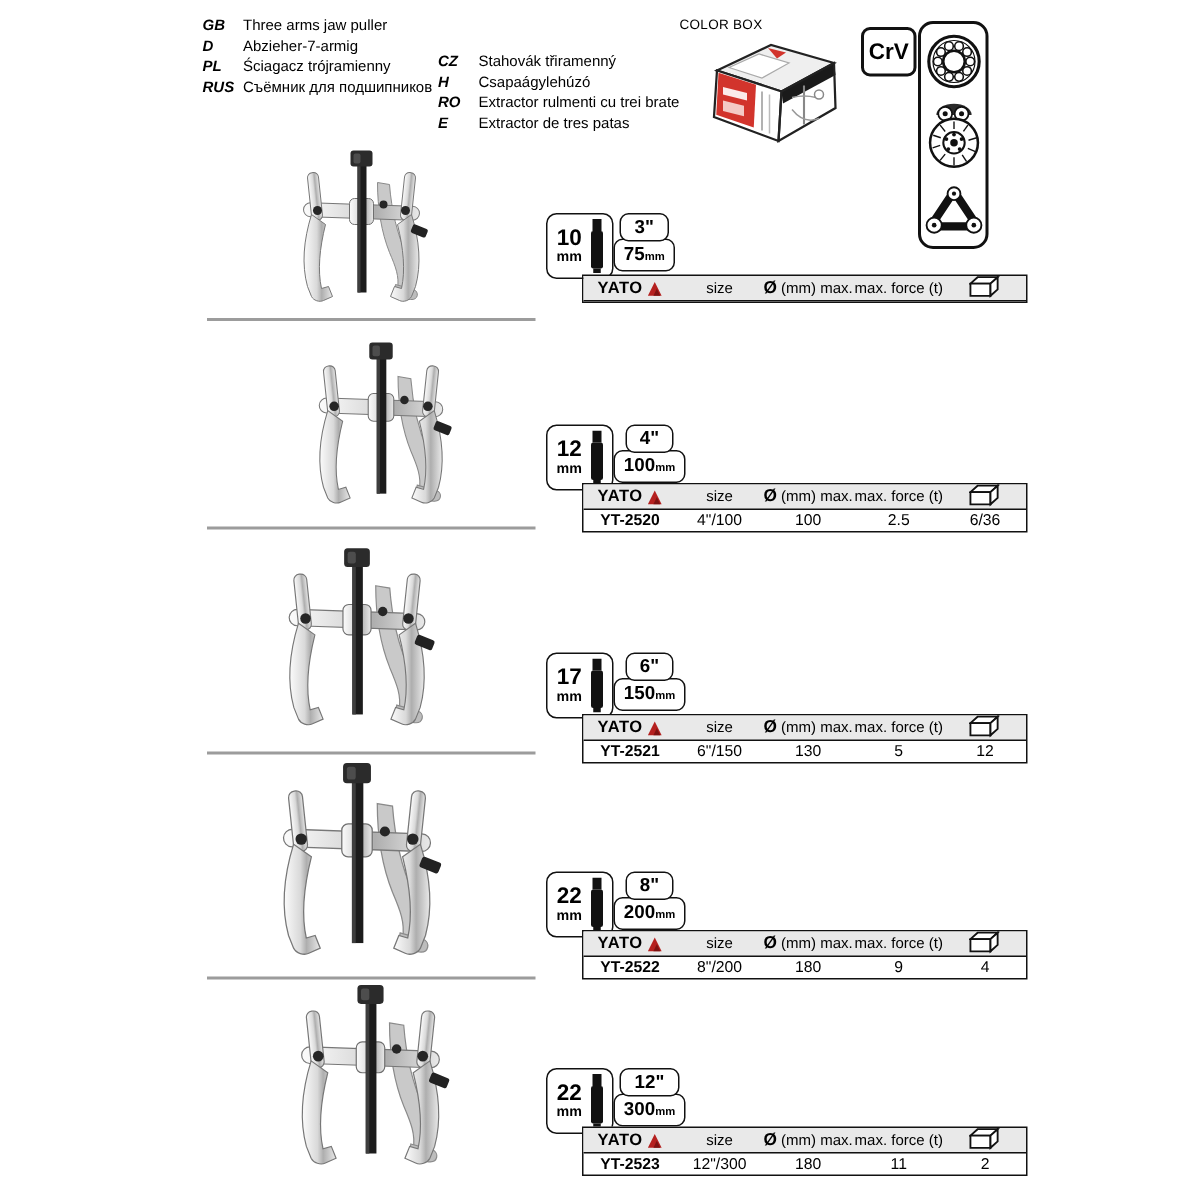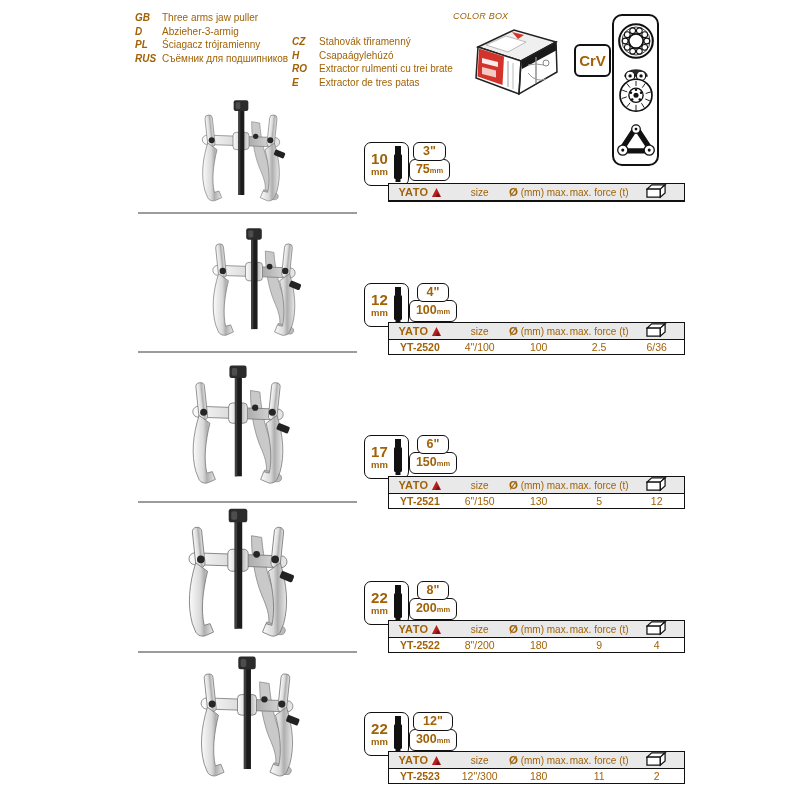--- a/index.html
+++ b/index.html
@@ -1,34 +1,34 @@
 <!DOCTYPE html>
 <html><head>
 <meta charset="utf-8">
 <style>
   html,body{margin:0;padding:0;background:#fff;}
   .page{position:relative;width:800px;height:800px;background:#fff;overflow:hidden;
-        font-family:"Liberation Sans",sans-serif;color:#a16207;}
+        font-family:"Liberation Sans",sans-serif;color:#000000;}
 
   
   .lang-col{position:absolute;top:11px;}
   .lang-col-1{left:135px;width:155px;}
   .lang-col-2{left:292px;width:170px;margin-top:24px;}
   .lang-row{display:flex;font-size:10px;line-height:13.5px;white-space:nowrap;}
   .lang-code{font-weight:bold;font-style:italic;width:27px;flex:0 0 27px;}
   .lang-text{}
 
   
-  .colorbox-label{position:absolute;left:453px;top:11px;font-size:9px;font-style:italic;letter-spacing:.2px;}
+  .colorbox-label{position:absolute;left:453px;top:11px;font-size:9px;letter-spacing:.2px;}
   .colorbox-img{position:absolute;left:466px;top:17px;width:100px;height:80px;}
 
   
   .crv{position:absolute;left:574px;top:18px;width:33px;height:29px;border:2.4px solid #111;
        border-radius:6px;background:#fff;display:flex;align-items:center;justify-content:center;
-       font-weight:bold;font-size:15px;margin-top:26px;}
+       font-weight:bold;font-size:15px;}
 
   
   .apps{position:absolute;left:612px;top:14px;width:47px;height:152px;border:2.4px solid #111;
         border-radius:10px;background:#fff;display:flex;flex-direction:column;
         align-items:center;justify-content:space-between;padding:5px 0;box-sizing:border-box;}
   .apps svg{display:block;}
 
   
   .puller{position:absolute;}
   .divider{position:absolute;left:138px;width:219px;height:2px;background:#9c9c9c;}
@@ -100,21 +100,21 @@
     </defs>
   </svg>
 
   <div class="lang-col lang-col-1">
     <div class="lang-row">
         <span class="lang-code">GB</span>
         <span class="lang-text">Three arms jaw puller</span>
       </div>
     <div class="lang-row">
         <span class="lang-code">D</span>
-        <span class="lang-text">Abzieher-3-armig</span>
+        <span class="lang-text">Abzieher-7-armig</span>
       </div>
     <div class="lang-row">
         <span class="lang-code">PL</span>
         <span class="lang-text">Ściagacz trójramienny</span>
       </div>
     <div class="lang-row">
         <span class="lang-code">RUS</span>
         <span class="lang-text">Съёмник для подшипников</span>
       </div>
   </div>

